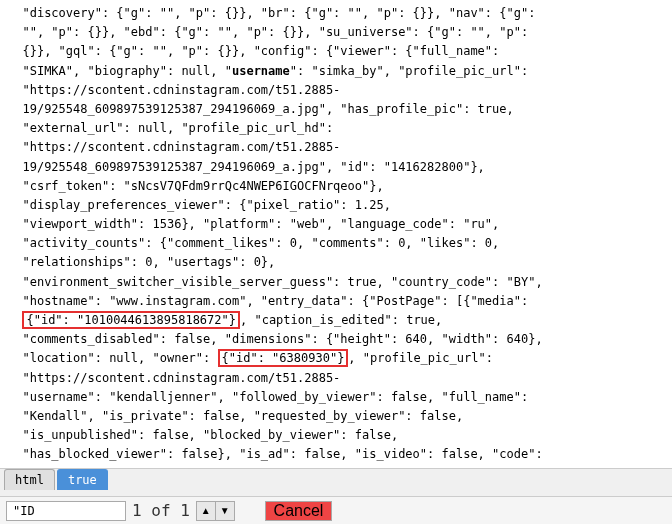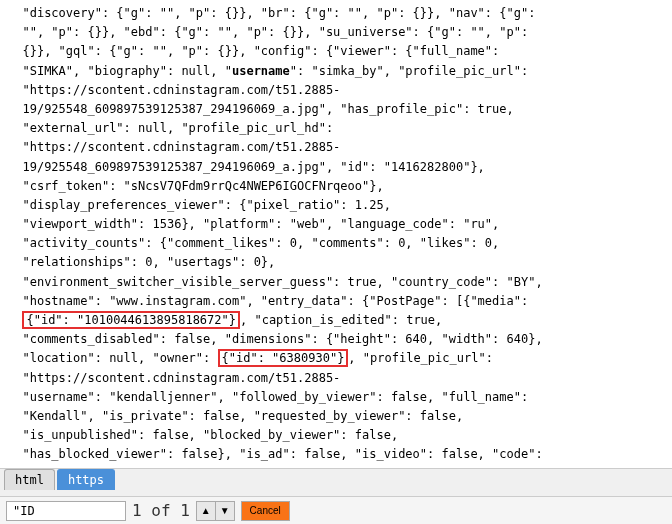--- a/index.html
+++ b/index.html
@@ -81,27 +81,28 @@
       background: #fff;
     }
 
     .search-count {
       font-size: 16px;
       color: #333;
     }
 
     .cancel-btn {
       border: 1px solid #aaa;
-      background: #f97316;
-      font-size: 10px;
+      background: #ef4444;
+      font-size: 16px;
       padding: 1px 8px;
       cursor: pointer;
       height: 20px;
       display: flex;
       align-items: center;
+      margin-left: 24px;
     }
 
     .arrow-btn {
       border: 1px solid #aaa;
       background: #e8e8e8;
       font-size: 10px;
       padding: 1px 4px;
       cursor: pointer;
       height: 20px;
       display: flex;
@@ -152,21 +153,21 @@
   <div class="code-line">  "is_unpublished": false, "blocked_by_viewer": false,</div>
   <div class="code-line">  "has_blocked_viewer": false}, "is_ad": false, "is_video": false, "code":</div>
 
 </div>
 
 <div class="bottom-tabs">
   <div class="tab">
     <span>html</span>
   </div>
   <div class="tab active">
-    <span>https</span>
+    <span>true</span>
   </div>
 </div>
 
 <div class="search-bar">
   <input class="search-input" type="text" value="&quot;ID" style="">
   <span class="search-count">1 of 1</span>
   <div class="arrow-group">
     <button class="arrow-btn">▲</button>
     <button class="arrow-btn">▼</button>
   </div>

